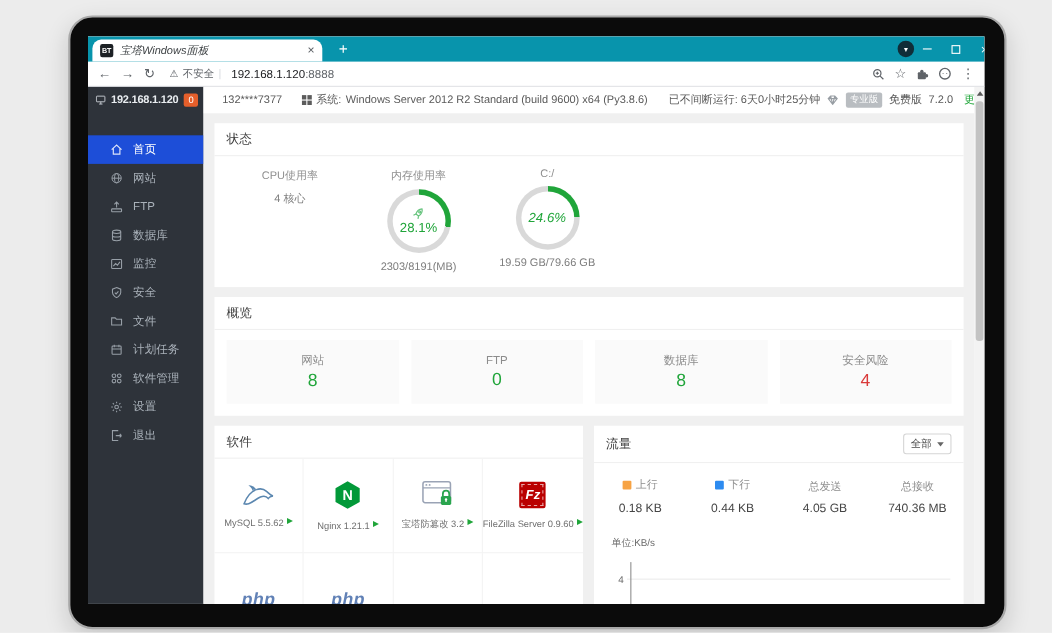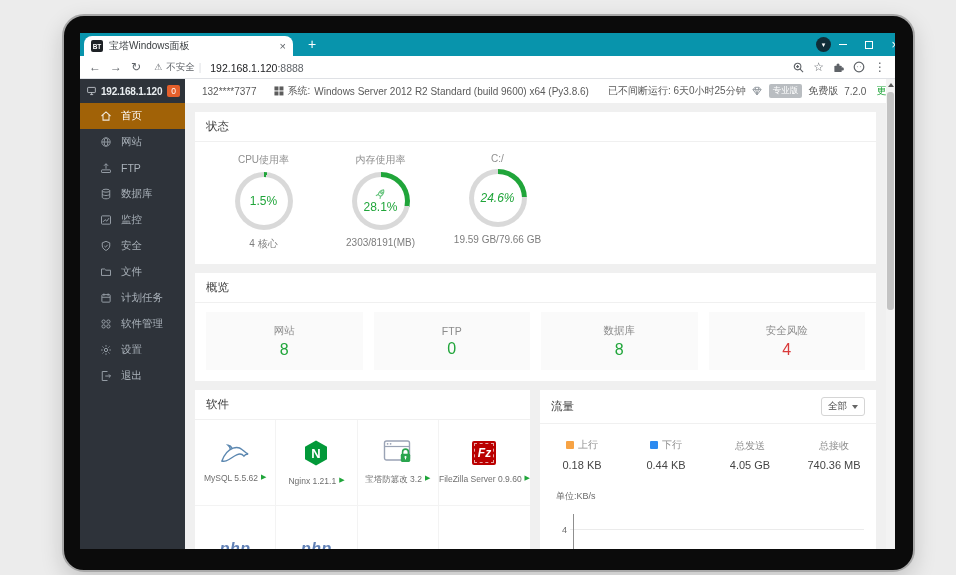--- a/index.html
+++ b/index.html
@@ -12,21 +12,21 @@
             box-shadow:0 8px 22px rgba(0,0,0,.16); }
   .screen { position:absolute; left:16px; top:17px; width:815px; height:516px;
             background:#fff; overflow:hidden; }
 
   
   .tabstrip { position:relative; height:23px; background:#0894ac; }
   .tab { position:absolute; left:4px; top:3px; width:209px; height:20px; background:#fff;
          border-radius:8px 8px 0 0; display:flex; align-items:center; padding:0 7px; gap:6px; }
   .favicon { width:12px; height:12px; background:#1d2125; border-radius:2px; color:#fff;
              font-size:6.5px; font-weight:bold; display:flex; align-items:center; justify-content:center; flex:none; }
-  .tab-title { font-size:10px; color:#3c4043; white-space:nowrap; overflow:hidden; flex:1; }
+  .tab-title { font-size:10px; color:#3c4043; white-space:nowrap; overflow:hidden; flex:1;font-style:italic; }
   .tab-close { font-size:11px; color:#5f6368; cursor:pointer; flex:none; }
   .newtab { position:absolute; left:224px; top:4px; color:#fff; font-size:14px; line-height:15px; width:16px; text-align:center; cursor:pointer; }
   .win-avatar { position:absolute; left:736px; top:4px; width:15px; height:15px; border-radius:50%;
                 background:#102d38; color:#fff; font-size:7px; display:flex; align-items:center; justify-content:center; }
   .winbtn { position:absolute; top:0; width:22px; height:23px; color:#fff; display:flex; align-items:center; justify-content:center; cursor:pointer; }
   .btn-min { left:752px; } .btn-max { left:778px; } .btn-close { left:804px; font-size:12px; }
   .glyph-min { width:8px; border-top:1.4px solid #fff; display:block; }
   .glyph-max { width:8px; height:8px; border:1.2px solid #fff; display:block; }
 
   .addressbar { height:23px; background:#fff; border-bottom:1px solid #dfe1e5; display:flex; align-items:center; padding:0 9px; gap:9px; }
@@ -41,21 +41,21 @@
   .ab-icon { color:#5f6368; font-size:11px; line-height:1; cursor:pointer; display:flex; align-items:center; }
 
   
   .content { display:flex; height:470px; }
 
   .sidebar { width:105px; background:#2e333a; flex:none; color:#aab2ba; }
   .sb-head { display:flex; align-items:center; gap:4px; padding:6px 5px 6px 7px; }
   .sb-ip { font-size:10px; font-weight:bold; color:#e9edf0; letter-spacing:-.2px; }
   .sb-badge { background:#e55f2b; color:#fff; font-size:8.5px; padding:1px 4px; border-radius:2px; margin-left:1px; cursor:pointer; }
   .sb-item { height:26px; display:flex; align-items:center; gap:9px; padding-left:20px; font-size:10.5px; cursor:pointer; }
-  .sb-item.active { background:#a16207; color:#fff; }
+  .sb-item.active { background:#1d4ed8; color:#fff;margin-top:20px; }
   .sb-item svg { flex:none; opacity:.85; }
 
   .main { flex:1; background:#f0f0f0; overflow:hidden; }
 
   .infobar { height:24px; background:#fff; display:flex; align-items:center; padding:0 12px; font-size:10px; color:#5a5a5a; gap:5px; white-space:nowrap; }
   .ib-sys { margin-left:12px; display:flex; align-items:center; gap:4px; }
   .ib-up { margin-left:14px; }
   .ib-right { margin-left:auto; display:flex; align-items:center; gap:6px; }
   .pro-badge { background:#b9bdc1; color:#fff; font-size:8.5px; padding:1px 4px; border-radius:2px; cursor:pointer; }
   .ib-link { color:#20a53a; cursor:pointer; margin-left:4px; }
@@ -300,25 +300,20 @@
           <span class="ib-link">更新</span>
 
         </span>
       </div>
 
       <div class="panel">
         <div class="p-title">状态</div>
         <div class="gauges">
           <div class="gauge">
             <div class="g-label">CPU使用率</div>
-            <div class="donut" style="background: conic-gradient(rgb(32, 165, 58) 5.4deg, rgb(217, 217, 217) 0deg);">
-              <div class="g-inner">
-                    <span class="g-value">1.5%</span>
-                  </div>
-            </div>
             <div class="g-sub">4 核心</div>
           </div>
           <div class="gauge">
             <div class="g-label">内存使用率</div>
             <div class="donut" style="background: conic-gradient(rgb(32, 165, 58) 101.16deg, rgb(217, 217, 217) 0deg);">
               <div class="g-inner">
                 <span class="g-rocket">
                   <svg width="11" height="12" viewBox="0 0 10 12" fill="none" stroke="#67c47e" stroke-width="1.1" style="transform:rotate(38deg);">
                         <path d="M5 0.8 C6.9 2.5 7.5 5.2 6.5 7.9 H3.5 C2.5 5.2 3.1 2.5 5 0.8 Z"></path>
                         <circle cx="5" cy="4.3" r="0.9"></circle>

